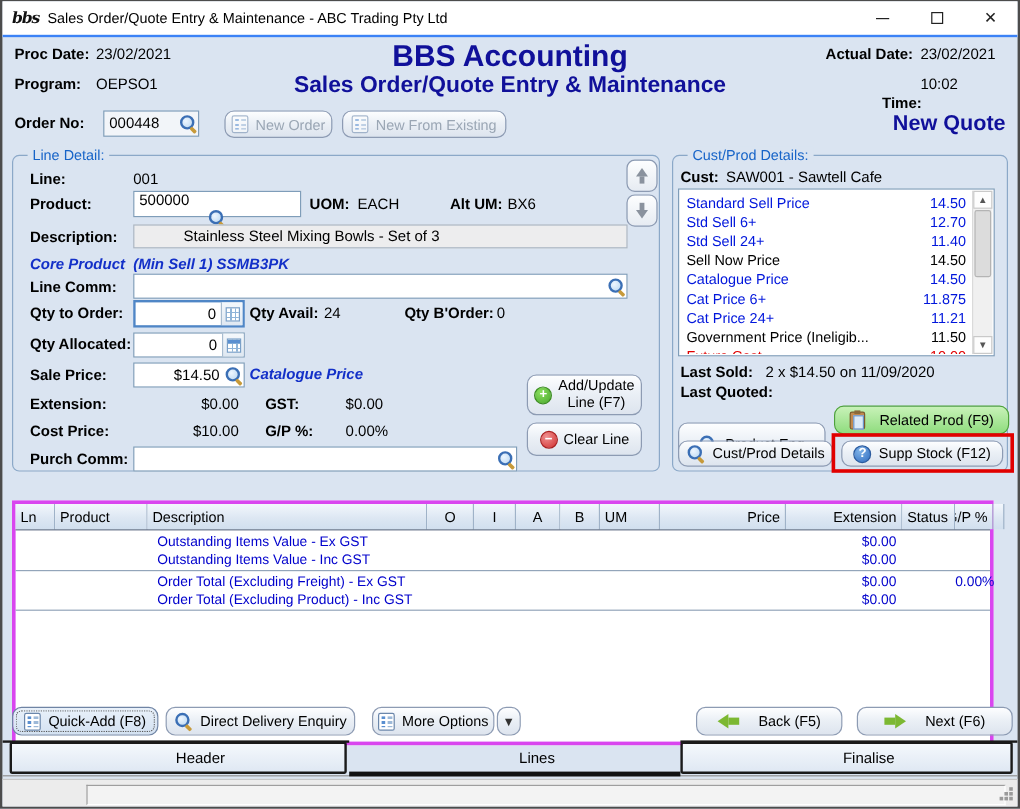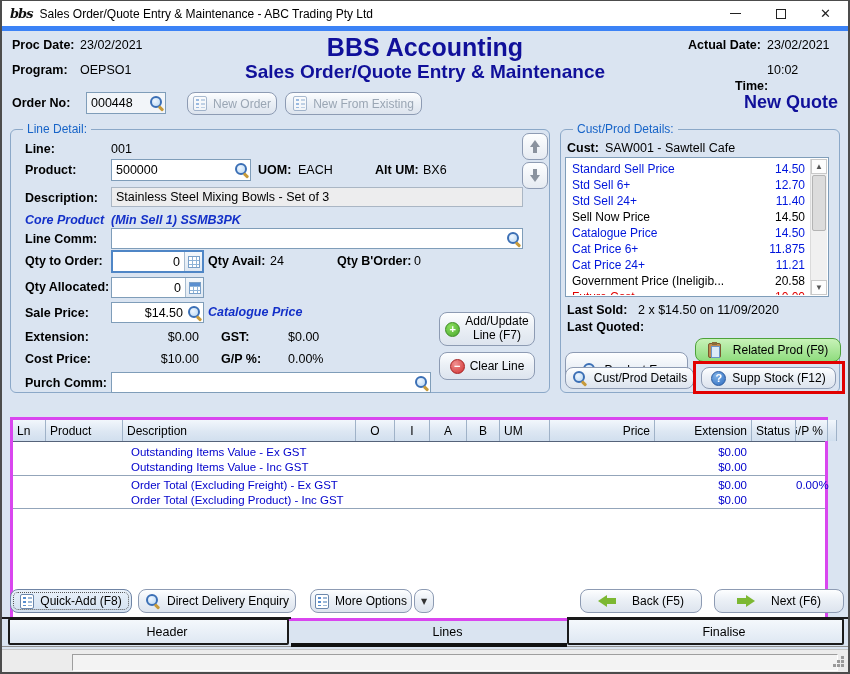--- a/index.html
+++ b/index.html
@@ -10,21 +10,21 @@
     position:relative; width:850px; height:674px; background:#dae4f1;
     border:2px solid #4c4c4c; border-top:1px solid #4c4c4c; overflow:hidden;
   }
   .abs{ position:absolute; }
   .lbl{ font-weight:bold; font-size:12.5px; color:#000; white-space:nowrap; }
   .val{ font-size:12.5px; color:#000; white-space:nowrap; }
 
   
   .titlebar{
     position:absolute; left:0; top:0; right:0; height:30px; background:#fff;
-    border-bottom:5px solid #3b82f6; display:flex; align-items:center; padding-left:8px;
+    border-bottom:2px solid #3b82f6; display:flex; align-items:center; padding-left:8px;
   }
   .app-icon{ font-family:"DejaVu Serif",serif; font-style:italic; font-weight:bold;
     font-size:13px; letter-spacing:-1px; margin-right:7px; color:#111; }
   .tb-title{ font-size:12px; color:#000; flex:1; white-space:nowrap; }
   .tb-btns{ display:flex; height:100%; }
   .tbtn{ width:45px; height:100%; display:flex; align-items:center; justify-content:center; cursor:default; }
   .min-glyph{ width:11px; height:1px; background:#222; display:block; }
   .max-glyph{ width:10px; height:10px; border:1px solid #222; display:block; }
   .close-glyph{ font-size:13px; color:#222; font-family:"DejaVu Sans",sans-serif; }
 
@@ -207,31 +207,31 @@
     <span class="abs val" style="left:100px;top:12px;">001</span>
 
     <div class="udbtn" style="left:511px;top:3px;">
         <span class="arr-up"></span>
       </div>
     <div class="udbtn" style="left:511px;top:32px;">
         <span class="arr-down"></span>
       </div>
 
     <span class="abs lbl" style="left:14px;top:33px;">Product:</span>
-    <div class="inp" style="left:100px;top:29px;width:140px;height:22px;">
+    <div class="inp" style="left:100px;top:29px;width:140px;height:22px;flex-direction:column;">
       <input value="500000" style="">
       <span class="mag"></span>
     </div>
     <span class="abs lbl" style="left:247px;top:33px;">UOM:</span>
     <span class="abs val" style="left:287px;top:33px;">EACH</span>
     <span class="abs lbl" style="left:364px;top:33px;">Alt UM:</span>
     <span class="abs val" style="left:412px;top:33px;">BX6</span>
 
     <span class="abs lbl" style="left:14px;top:61px;">Description:</span>
-    <div class="inp gray" style="left:100px;top:57px;width:412px;height:20px;">
+    <div class="inp gray" style="left:100px;top:57px;width:412px;height:20px;padding-left:37px;">
       <input value="Stainless Steel Mixing Bowls - Set of 3" style="">
     </div>
 
     <span class="abs blue-it" style="left:14px;top:83px;">Core Product</span>
     <span class="abs blue-it" style="left:100px;top:83px;">(Min Sell 1) SSMB3PK</span>
 
     <span class="abs lbl" style="left:14px;top:102px;">Line Comm:</span>
     <div class="inp" style="left:100px;top:98px;width:412px;height:21px;">
       <input value="" style="">
       <span class="mag"></span>
@@ -324,21 +324,21 @@
         <div class="prow pr-blue">
             <span>Cat Price 6+</span>
             <span>11.875</span>
           </div>
         <div class="prow pr-blue">
             <span>Cat Price 24+</span>
             <span>11.21</span>
           </div>
         <div class="prow pr-black">
             <span>Government Price (Ineligib...</span>
-            <span>20.58</span>
+            <span>11.50</span>
           </div>
         <div class="prow pr-red">
             <span>Future Cost</span>
             <span>10.00</span>
           </div>
       </div>
       <div class="sb">
         <div class="sb-btn">▲</div>
         <div class="sb-thumb"></div>
         <div class="sb-btn bottom">▼</div>

